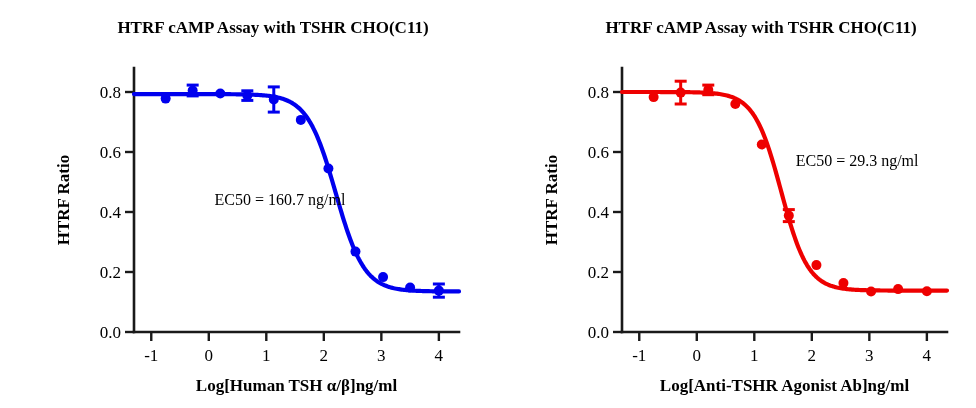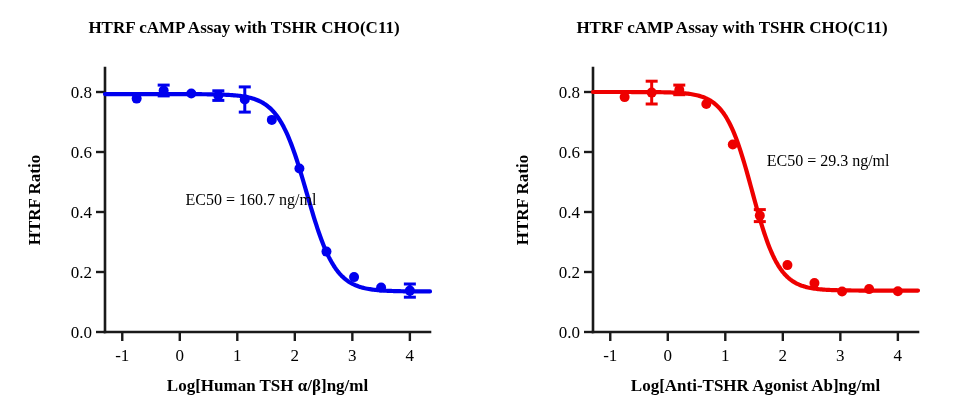--- a/index.html
+++ b/index.html
@@ -10,20 +10,21 @@
   body {
     width: 976px;
     height: 408px;
     font-family: "Liberation Serif", "DejaVu Serif", serif;
     overflow: hidden;
   }
   #figure {
     display: flex;
     width: 796px;
     height: 408px;
+    margin-left: 29px;
   }
   .panel {
     position: relative;
     width: 488px;
     height: 408px;
   }
   .panel svg {
     display: block;
   }
   .chart-title {

